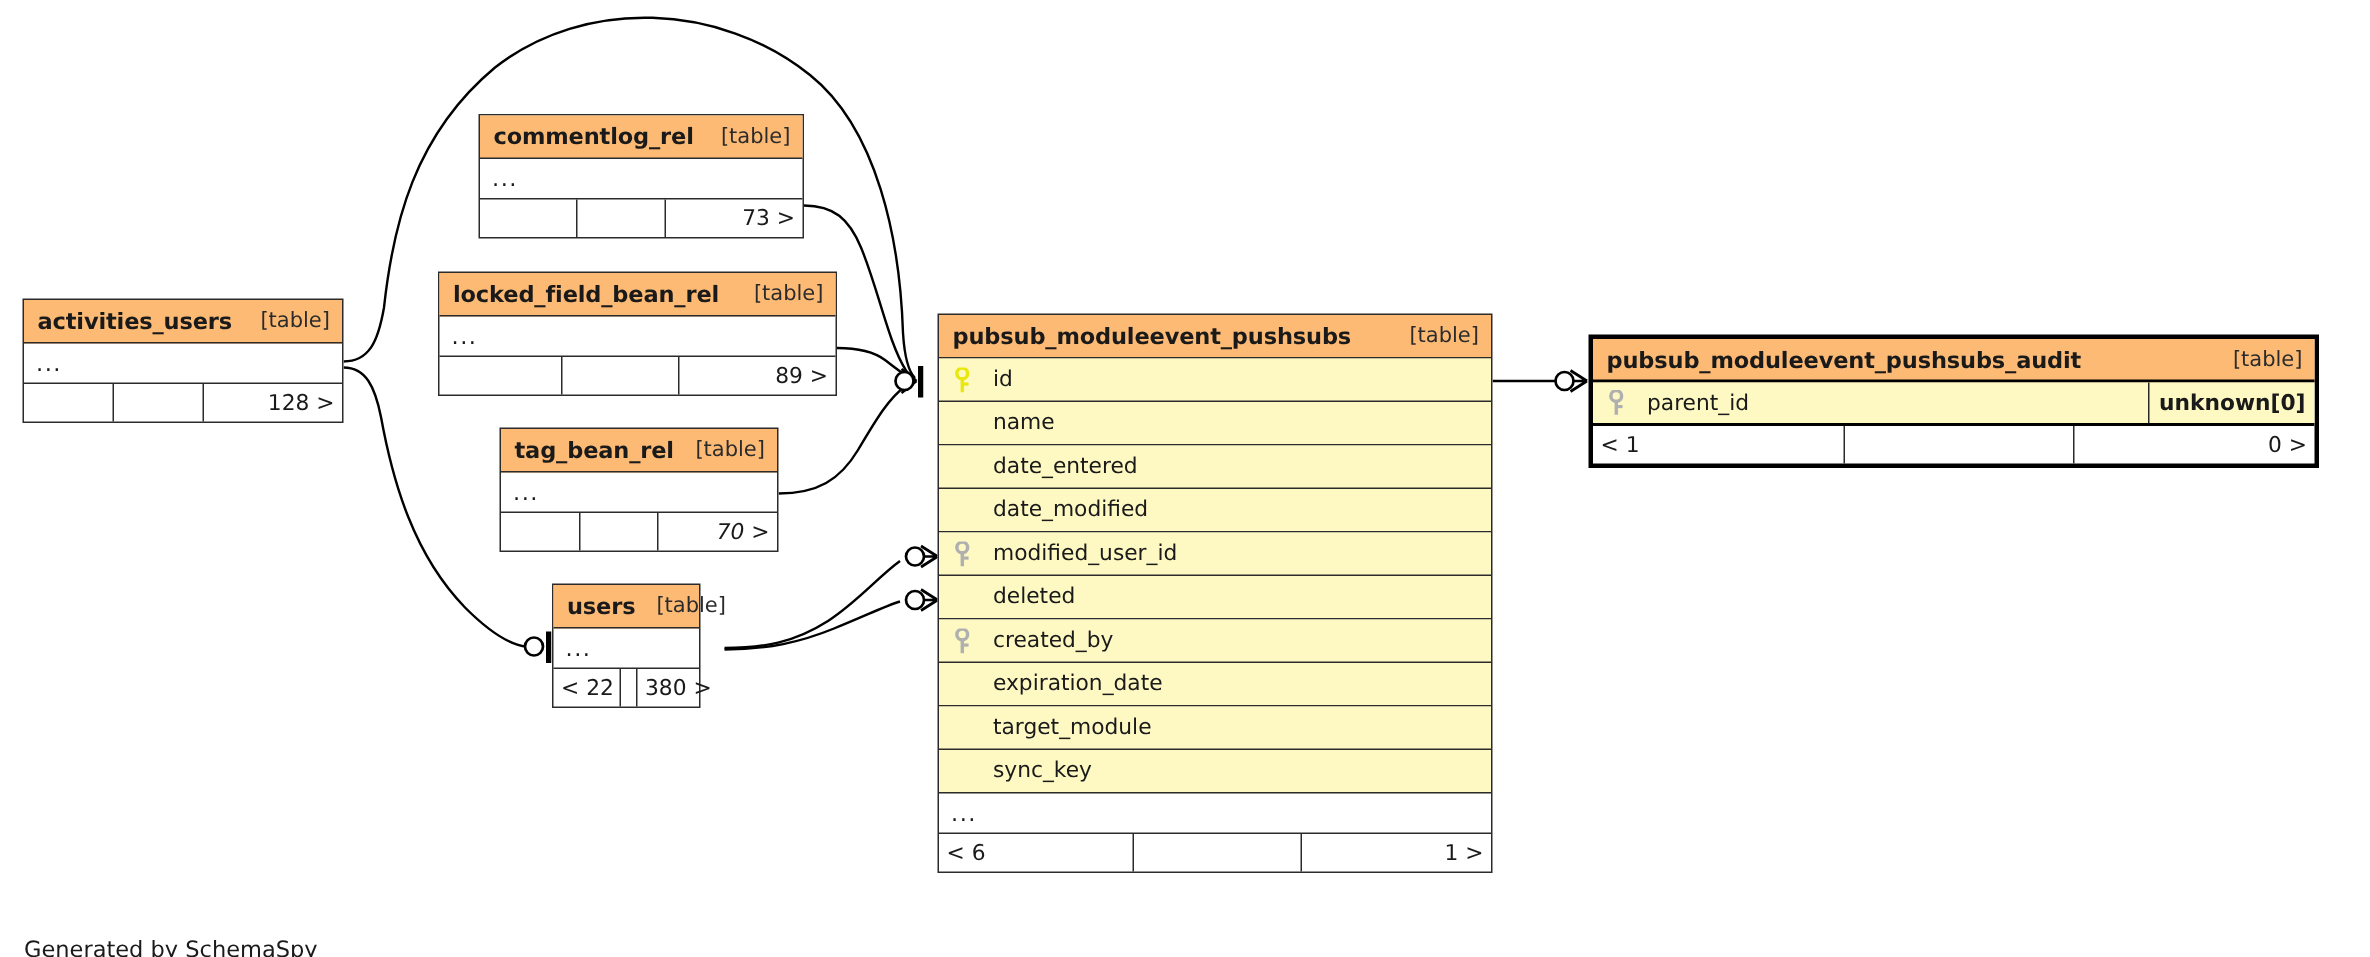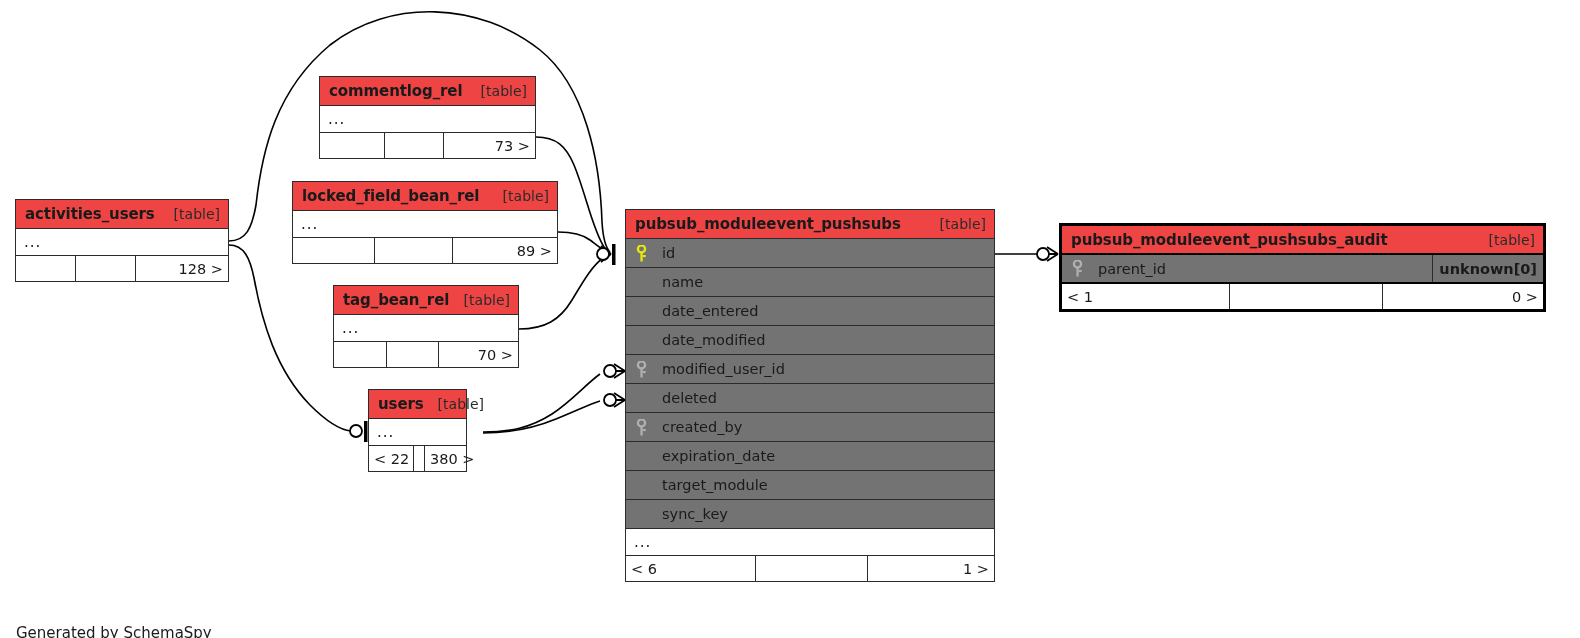--- a/index.html
+++ b/index.html
@@ -30,21 +30,21 @@
   .table-node {
     position: absolute;
     background: #ffffff;
     border: 1px solid #2b2b2b;
     box-sizing: border-box;
   }
   .table-node.thick {
     border: 3px solid #000000;
   }
   .tbl-title {
-    background: #ef4444;
+    background: #fdba74;
     border-bottom: 1px solid #2b2b2b;
     height: 29px;
     display: flex;
     align-items: center;
     padding: 0 8px 0 9px;
     box-sizing: border-box;
     white-space: nowrap;
   }
   .thick > .tbl-title { border-bottom: 2px solid #000; }
   .tbl-name {
@@ -60,21 +60,21 @@
     padding-left: 14px;
   }
   .col-row {
     height: 29px;
     display: flex;
     align-items: center;
     border-bottom: 1px solid #2b2b2b;
     box-sizing: border-box;
     font-size: 14.5px;
     color: #1a1a1a;
-    background: #737373;
+    background: #fef9c3;
   }
   .col-row:last-child { border-bottom: none; }
   .col-keycell {
     width: 30px;
     flex: 0 0 30px;
     display: flex;
     align-items: center;
     justify-content: center;
   }
   .col-name { padding-left: 6px; }
@@ -223,21 +223,21 @@
 
   <div class="table-node" style="left:333px; top:285px; width:186px;">
     <div class="tbl-title">
       <span class="tbl-name">tag_bean_rel</span>
       <span class="tbl-tag">[table]</span>
     </div>
     <div class="ellipsis-row">...</div>
     <div class="footer-row">
       <div class="footer-cell fc-left" style="width:53px;"></div>
       <div class="footer-cell fc-left" style="width:52px;"></div>
-      <div class="footer-cell fc-right" style="flex:1 1 auto;">70 &gt;</div>
+      <div class="footer-cell fc-right" style="flex:1 1 auto;font-style:italic;">70 &gt;</div>
     </div>
   </div>
 
   <div class="table-node" style="left:368px; top:389px; width:99px;">
     <div class="tbl-title">
       <span class="tbl-name">users</span>
       <span class="tbl-tag">[table]</span>
     </div>
     <div class="ellipsis-row">...</div>
     <div class="footer-row">

